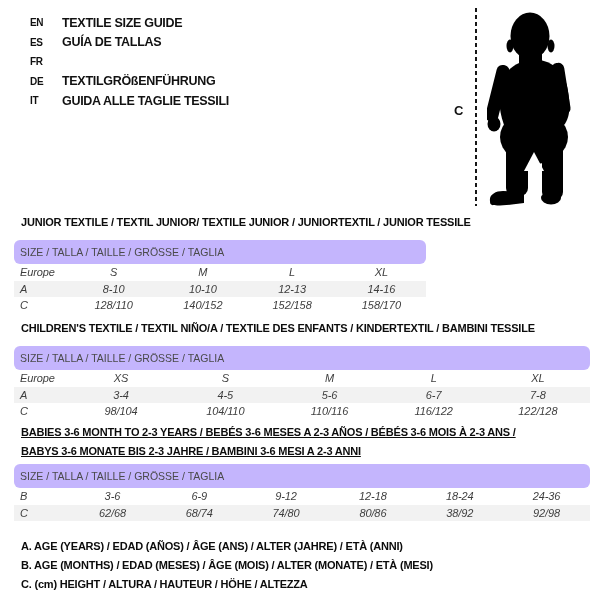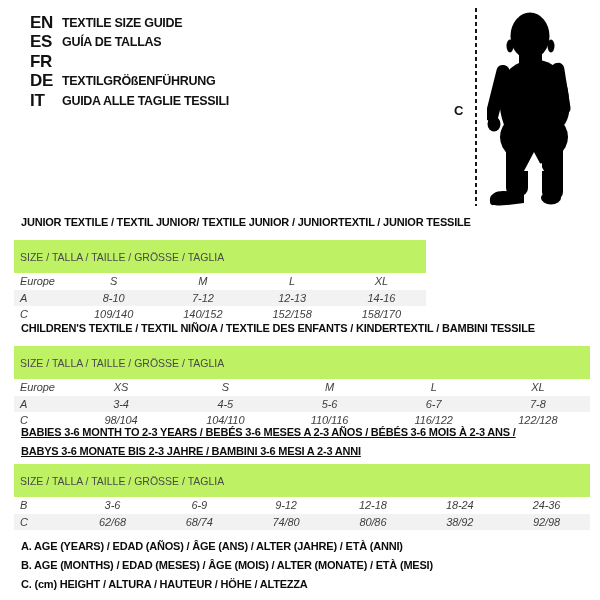--- a/index.html
+++ b/index.html
@@ -8,21 +8,21 @@
     position:relative;
     background:#ffffff;
     font-family:"Liberation Sans", sans-serif;
     color:#111111;
     overflow:hidden;
   }
   
   .lang-list { position:absolute; left:22px; top:13px; }
   .lang-row { display:flex; height:19.5px; align-items:center; }
   .lang-code {
-    width:40px; font-weight:bold; font-size:17px; letter-spacing:-0.3px;padding-left:8px;
+    width:40px; font-weight:bold; font-size:10px; letter-spacing:-0.3px;padding-left:8px;
   }
   .lang-text { font-weight:bold; font-size:12.5px; letter-spacing:-0.3px; }
 
   
   .measure-line {
     position:absolute; left:475px; top:8px; width:2px; height:198px;
     background:repeating-linear-gradient(to bottom, #161616 0 4px, transparent 4px 7px);
   }
   .measure-label {
     position:absolute; left:454px; top:103px;
@@ -35,23 +35,23 @@
     position:absolute; left:21px;
     font-weight:bold; font-size:11px; letter-spacing:-0.2px; color:#0c0c0c;
     white-space:nowrap;
   }
   .title-line { line-height:18.8px;text-decoration:underline; }
   .size-table {
     position:absolute; left:14px;
     border-collapse:collapse; table-layout:fixed;
   }
   .size-table th {
-    background:#bef264; color:#4a4a4a;
+    background:#c4b5fd; color:#4a4a4a;
     font-size:10.5px; font-weight:normal; letter-spacing:0;
-    height:33px; text-align:left; padding:0 0 0 6px;
+    height:24px; text-align:left; padding:0 0 0 6px;border-radius:6px;
   }
   .size-table td {
     font-size:11px; color:#3e3e3e; letter-spacing:-0.1px;
     height:16.5px; text-align:center; padding:0;font-style:italic;
   }
   .size-table td:first-child { text-align:left; padding-left:6px; }
   .size-table tbody tr:nth-child(even) { background:#f2f2f2; }
 
   
   .legend { position:absolute; left:21px; top:537px; }
@@ -135,27 +135,27 @@
     <tr>
       <td>Europe</td>
       <td>S</td>
       <td>M</td>
       <td>L</td>
       <td>XL</td>
     </tr>
     <tr>
       <td>A</td>
       <td>8-10</td>
-      <td>7-12</td>
+      <td>10-10</td>
       <td>12-13</td>
       <td>14-16</td>
     </tr>
     <tr>
       <td>C</td>
-      <td>109/140</td>
+      <td>128/110</td>
       <td>140/152</td>
       <td>152/158</td>
       <td>158/170</td>
     </tr>
   </tbody>
 </table>
 
 <div class="section-title" style="top:322px">CHILDREN'S TEXTILE / TEXTIL NIÑO/A / TEXTILE DES ENFANTS / KINDERTEXTIL / BAMBINI TESSILE</div>
 <table class="size-table" style="top:346px;width:576px">
   <colgroup>

